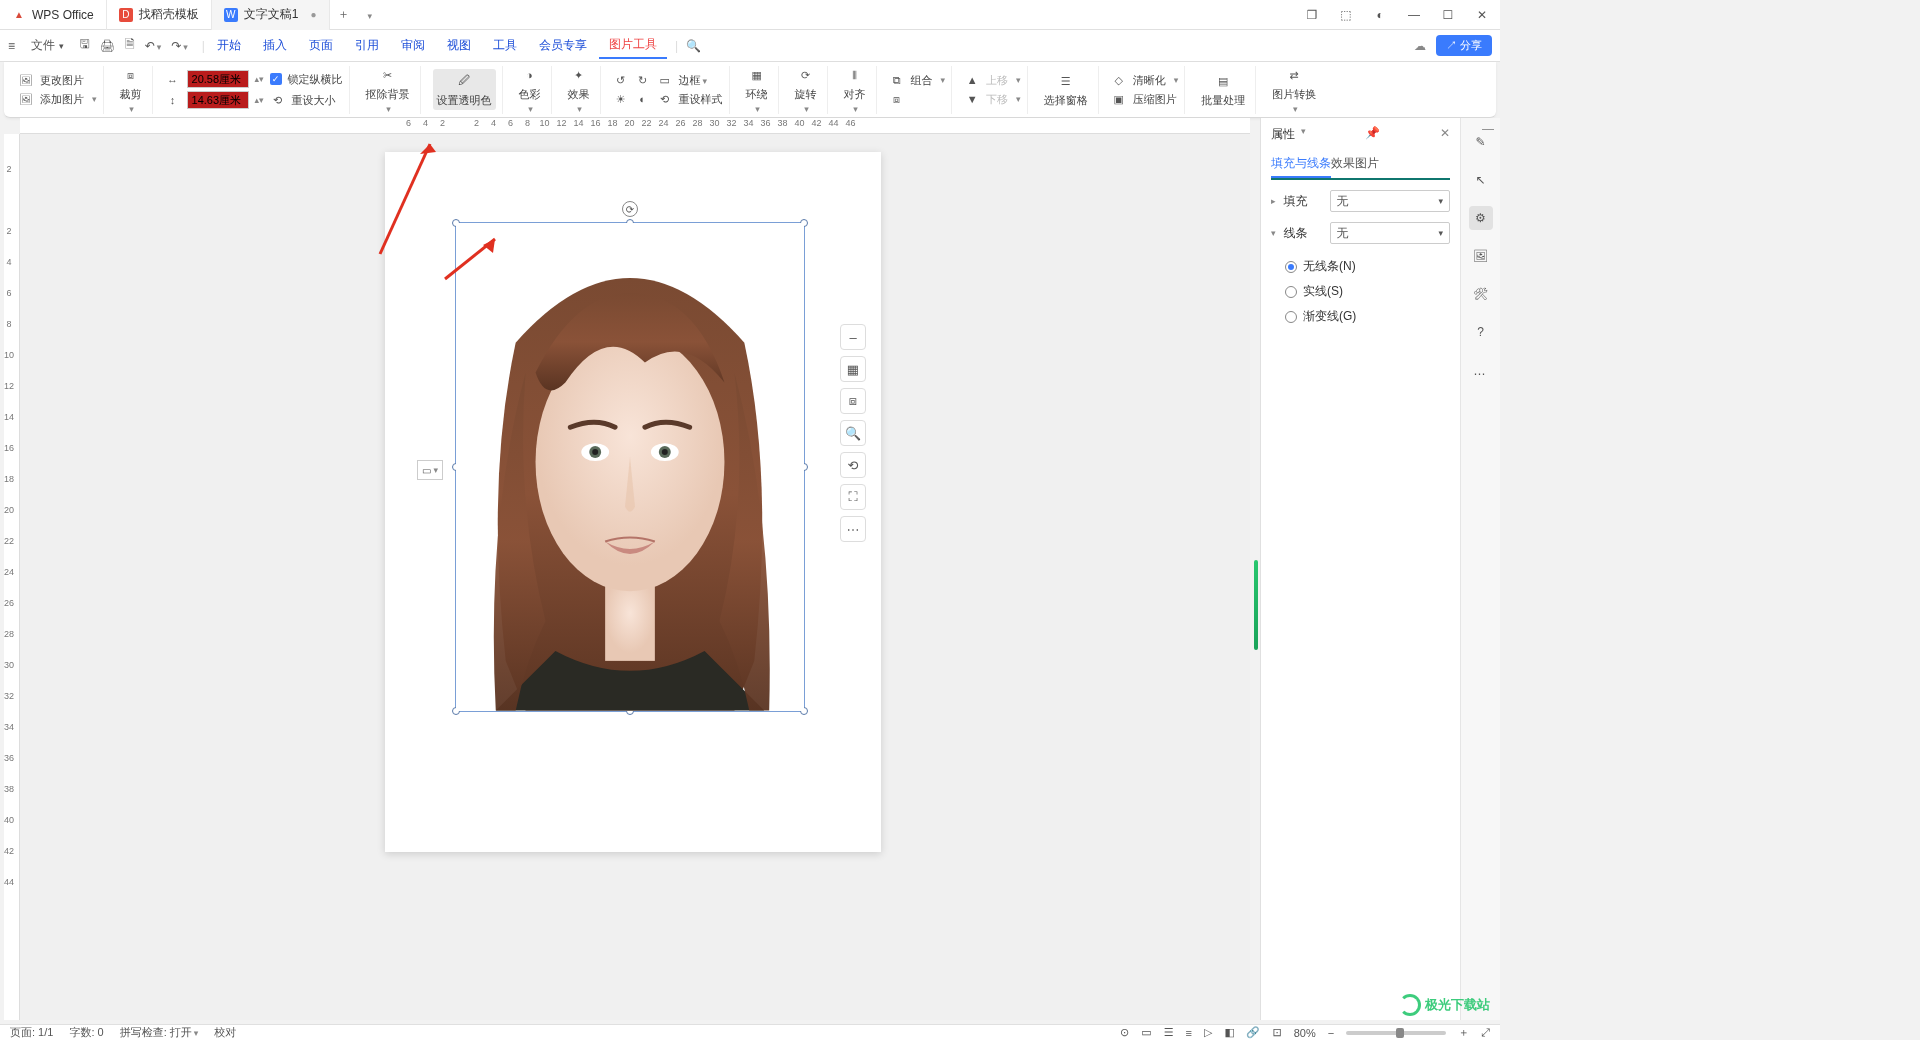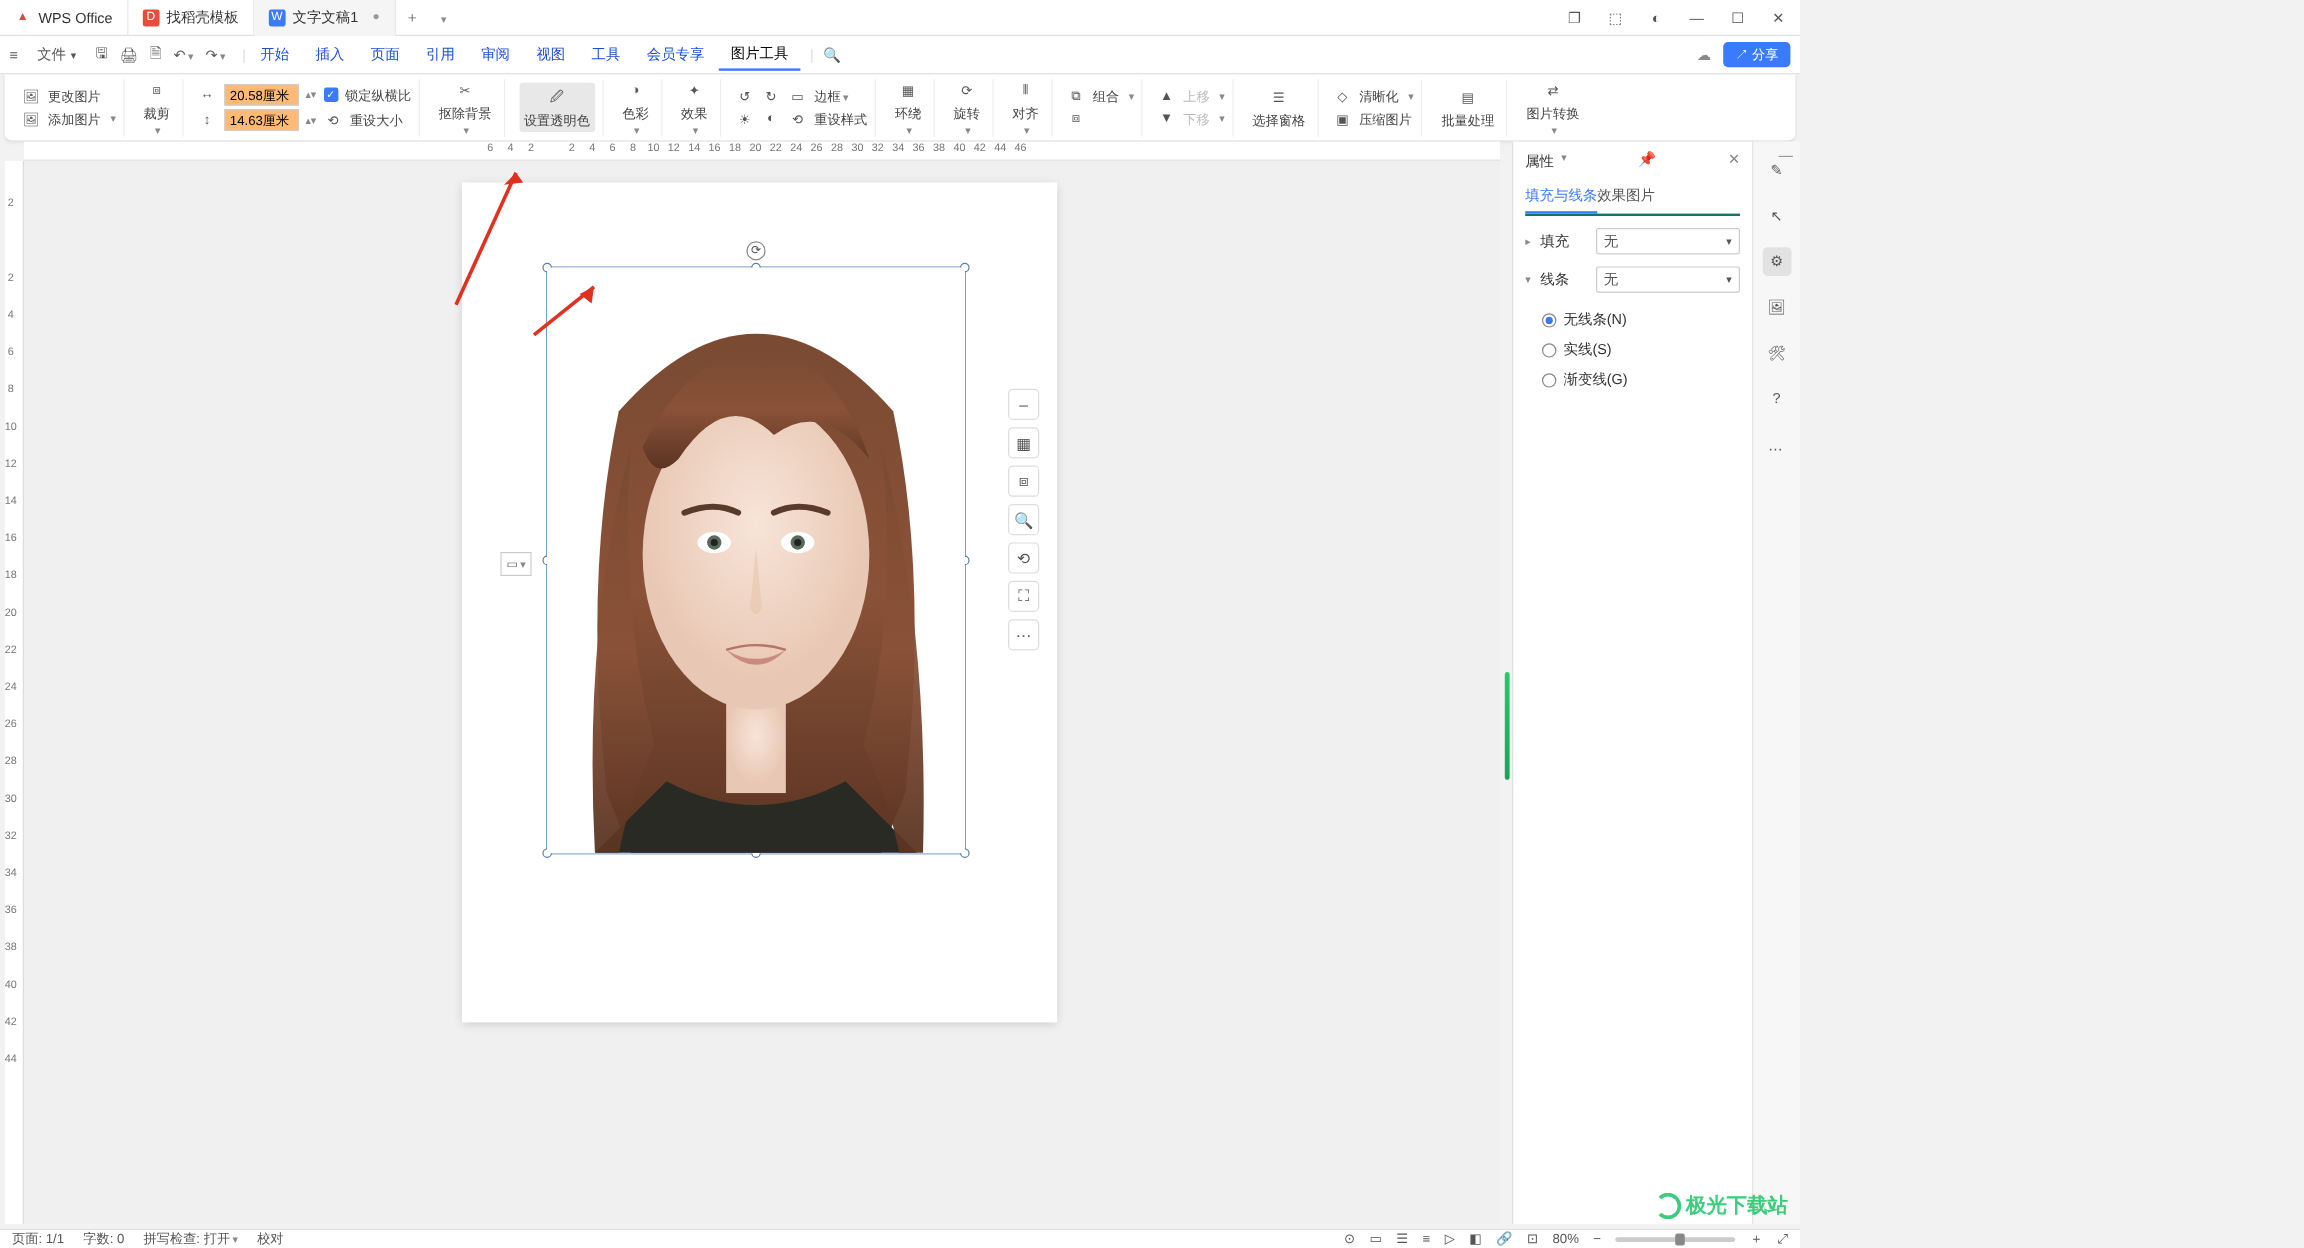--- a/index.html
+++ b/index.html
@@ -13,33 +13,33 @@
 .tab-close { color:#999; margin-left:6px; font-size:10px; }
 .tab-add { padding:0 8px; color:#666; }
 .titlebar-right { margin-left:auto; display:flex; gap:18px; padding-right:10px; color:#555; }
 .win-btn { width:16px; height:16px; display:flex; align-items:center; justify-content:center; cursor:pointer; }
 
 
 .menubar { height:32px; background:#fff; display:flex; align-items:center; border-bottom:1px solid #e0e0e0; gap:2px; padding:0 8px; }
 .menu-left-icons { display:flex; gap:10px; align-items:center; padding-right:12px; color:#555;}
 .file-menu { display:flex; align-items:center; gap:4px; padding:0 6px;}
 .menubar .mitem { padding:4px 10px; cursor:pointer; color:#1d4ed8; }
-.menubar .mitem.active { color:#000000; border-bottom:2px solid #3a7bfd; }
+.menubar .mitem.active { color:#ef4444; border-bottom:2px solid #3a7bfd; }
 .menubar-right { margin-left:auto; display:flex; align-items:center; gap:10px; }
 .share-btn { background:#3a7bfd; color:#fff; padding:3px 10px; border-radius:4px; font-size:11px; }
 
 
 .ribbon { height:56px; background:#fff; border-bottom:1px solid #d8d8d8; display:flex; align-items:center; padding:4px 8px; gap:6px; border-radius:0 0 6px 6px; margin:0 4px; box-shadow:0 1px 3px rgba(0,0,0,.06);}
 .rgroup { display:flex; flex-direction:column; gap:3px; padding:0 6px; border-right:1px solid #eee; height:48px; justify-content:center; }
 .rrow { display:flex; align-items:center; gap:6px; font-size:11px; color:#444; white-space:nowrap;}
 .rrow .ic { width:16px; height:16px; display:inline-flex; align-items:center; justify-content:center; color:#555;}
 .rbtn { display:flex; flex-direction:column; align-items:center; gap:2px; padding:2px 4px; cursor:pointer; font-size:11px; color:#444;}
 .rbtn.h { background:#e8e8e8; border-radius:3px; }
 .rbtn .ic { width:20px; height:20px; display:flex; align-items:center; justify-content:center; color:#555;}
-.dim-input { width:62px; height:18px; border:1px solid #ccc; padding:0 4px; font-size:11px; background:#fdba74;}
+.dim-input { width:62px; height:18px; border:1px solid #ccc; padding:0 4px; font-size:11px; background:#b91c1c;}
 .chk { width:12px; height:12px; background:#3a7bfd; border-radius:2px; display:inline-flex; align-items:center; justify-content:center; color:#fff; font-size:9px;}
 
 
 .hruler { position:absolute; top:118px; left:20px; right:250px; height:16px; background:#fff; font-size:9px; color:#777; overflow:hidden; border-bottom:1px solid #ddd;}
 .hruler-inner { position:absolute; left:380px; top:0; display:flex; }
 .rtick { width:17px; text-align:center; }
 .vruler { position:absolute; top:134px; left:4px; width:16px; bottom:20px; background:#fff; font-size:9px; color:#777; border-right:1px solid #ddd;}
 .vruler-inner{ position:absolute; top:30px; left:0; display:flex; flex-direction:column;}
 .vtick{ height:31px; text-align:center;}
 
@@ -79,21 +79,21 @@
 .rightrail .dots{ margin-top:4px; letter-spacing:2px;}
 .panel-collapse { position:absolute; top:122px; right:6px; color:#888; cursor:pointer; z-index:5;}
 
 
 .statusbar { position:absolute; bottom:0; left:0; right:0; height:16px; background:#fff; border-top:1px solid #e0e0e0; display:flex; align-items:center; font-size:11px; color:#555; padding:0 10px; gap:16px;}
 .statusbar .sright { margin-left:auto; display:flex; align-items:center; gap:12px;}
 .zoom-slider { width:100px; height:4px; background:#ccc; position:relative; border-radius:2px;}
 .zoom-slider .zh { position:absolute; left:50%; top:-3px; width:8px; height:10px; background:#888; border-radius:2px;}
 
 
-.wm { position:absolute; right:10px; bottom:24px; display:flex; align-items:center; gap:4px; font-size:17px; color:#29c76f; font-weight:bold; opacity:.9;}
+.wm { position:absolute; right:10px; bottom:24px; display:flex; align-items:center; gap:4px; font-size:13px; color:#29c76f; font-weight:bold; opacity:.9;}
 .wm .g { width:22px; height:22px; border:3px solid #29c76f; border-left-color:transparent; border-radius:50%;}
 
 .scroll-ind { position:absolute; right:242px; top:560px; width:4px; height:90px; background:linear-gradient(#29c76f,#1aa35a); border-radius:2px;}
 
 svg { overflow:visible; }
 .carety::after{content:"▾"; font-size:9px; color:#888; margin-left:2px;}
 </style>
 </head>
 <body>
 

